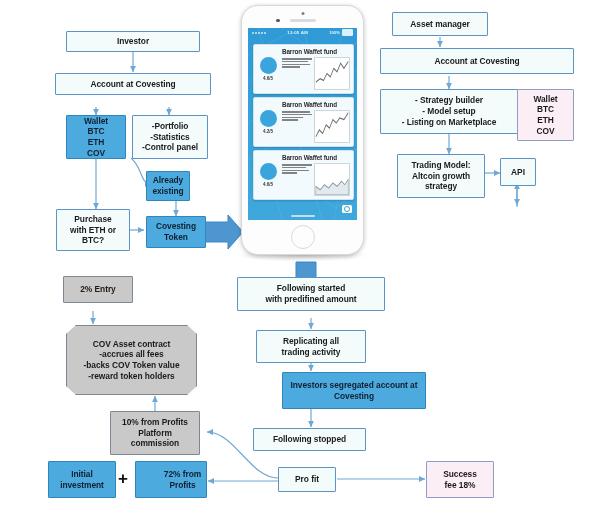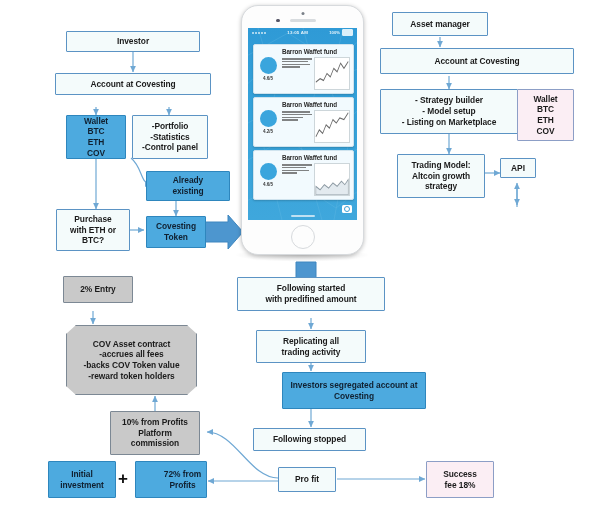--- a/index.html
+++ b/index.html
@@ -162,21 +162,21 @@
 ETH
 COV</span>
   </div>
 
   <div class="node n-white" style="left:132px;top:115px;width:76px;height:44px;">
     <span>-Portfolio
 -Statistics
 -Control panel</span>
   </div>
 
-  <div class="node n-blue" style="left:146px;top:171px;width:84px;height:30px;">
+  <div class="node n-blue" style="left:146px;top:171px;width:44px;height:30px;">
     <span>Already
 existing</span>
   </div>
 
   <div class="node n-white" style="left:56px;top:209px;width:74px;height:42px;">
     <span>Purchase
 with ETH or
 BTC?</span>
   </div>
 
@@ -205,21 +205,21 @@
 ETH
 COV</span>
   </div>
 
   <div class="node n-white" style="left:397px;top:154px;width:88px;height:44px;align-items:center;">
     <span>Trading Model:
 Altcoin growth
 strategy</span>
   </div>
 
-  <div class="node n-white" style="left:500px;top:158px;width:36px;height:20px;">
+  <div class="node n-white" style="left:500px;top:158px;width:36px;height:28px;">
     <span>API</span>
   </div>
 
 
   <div id="phone-shadow"></div>
   <div id="phone">
     <div class="cam2"></div>
     <div class="speaker"></div>
     <div class="cam"></div>
     <div id="screen">

